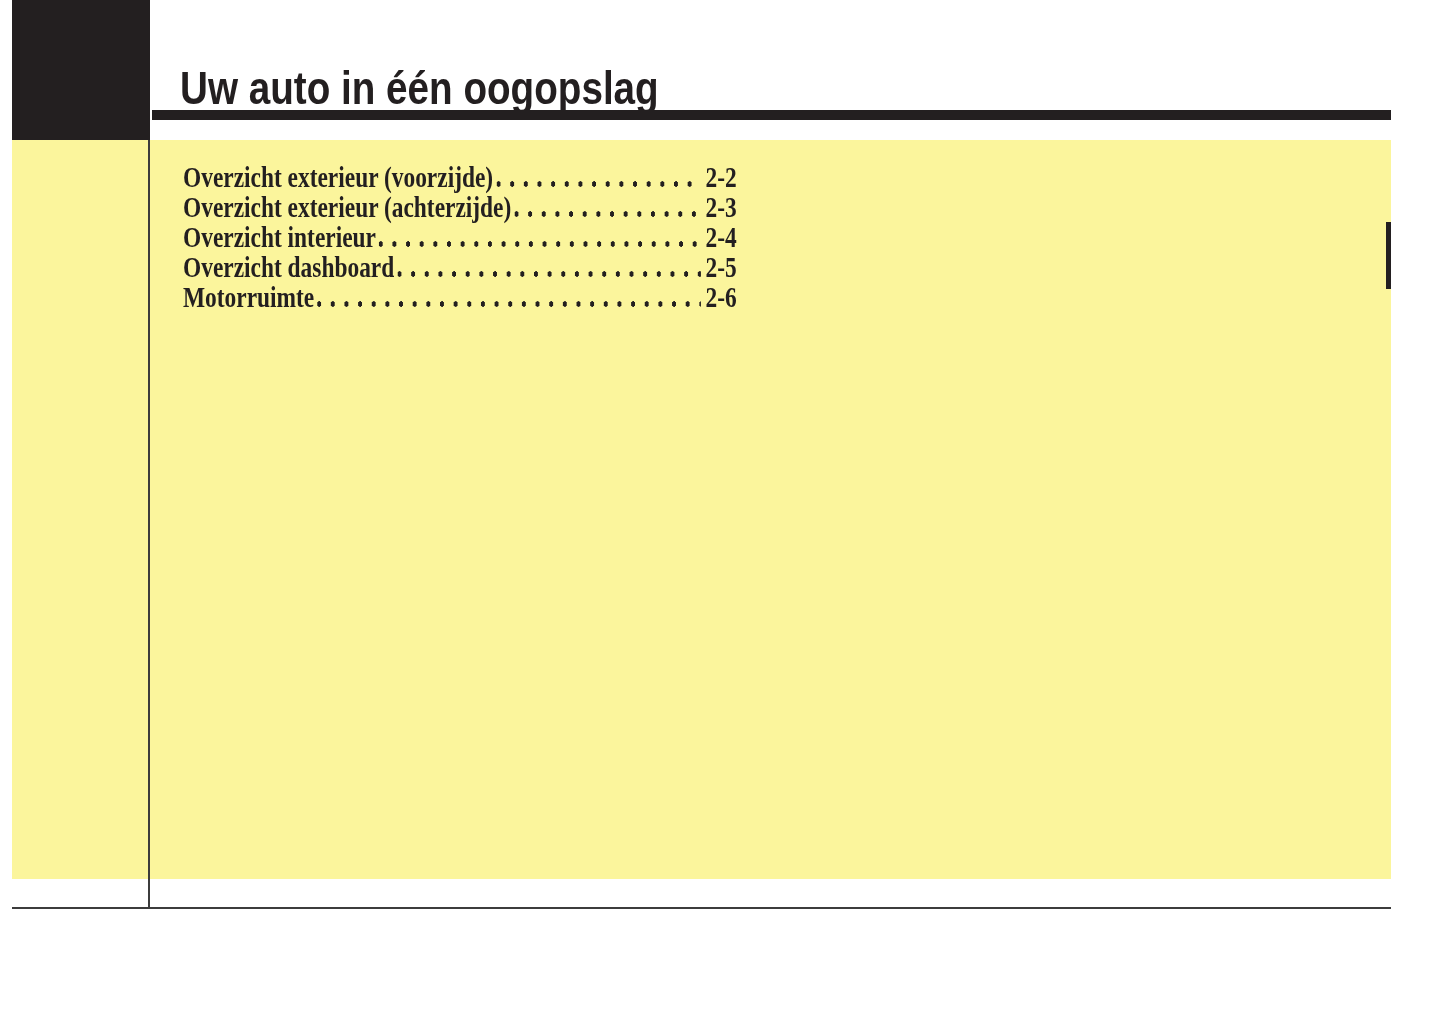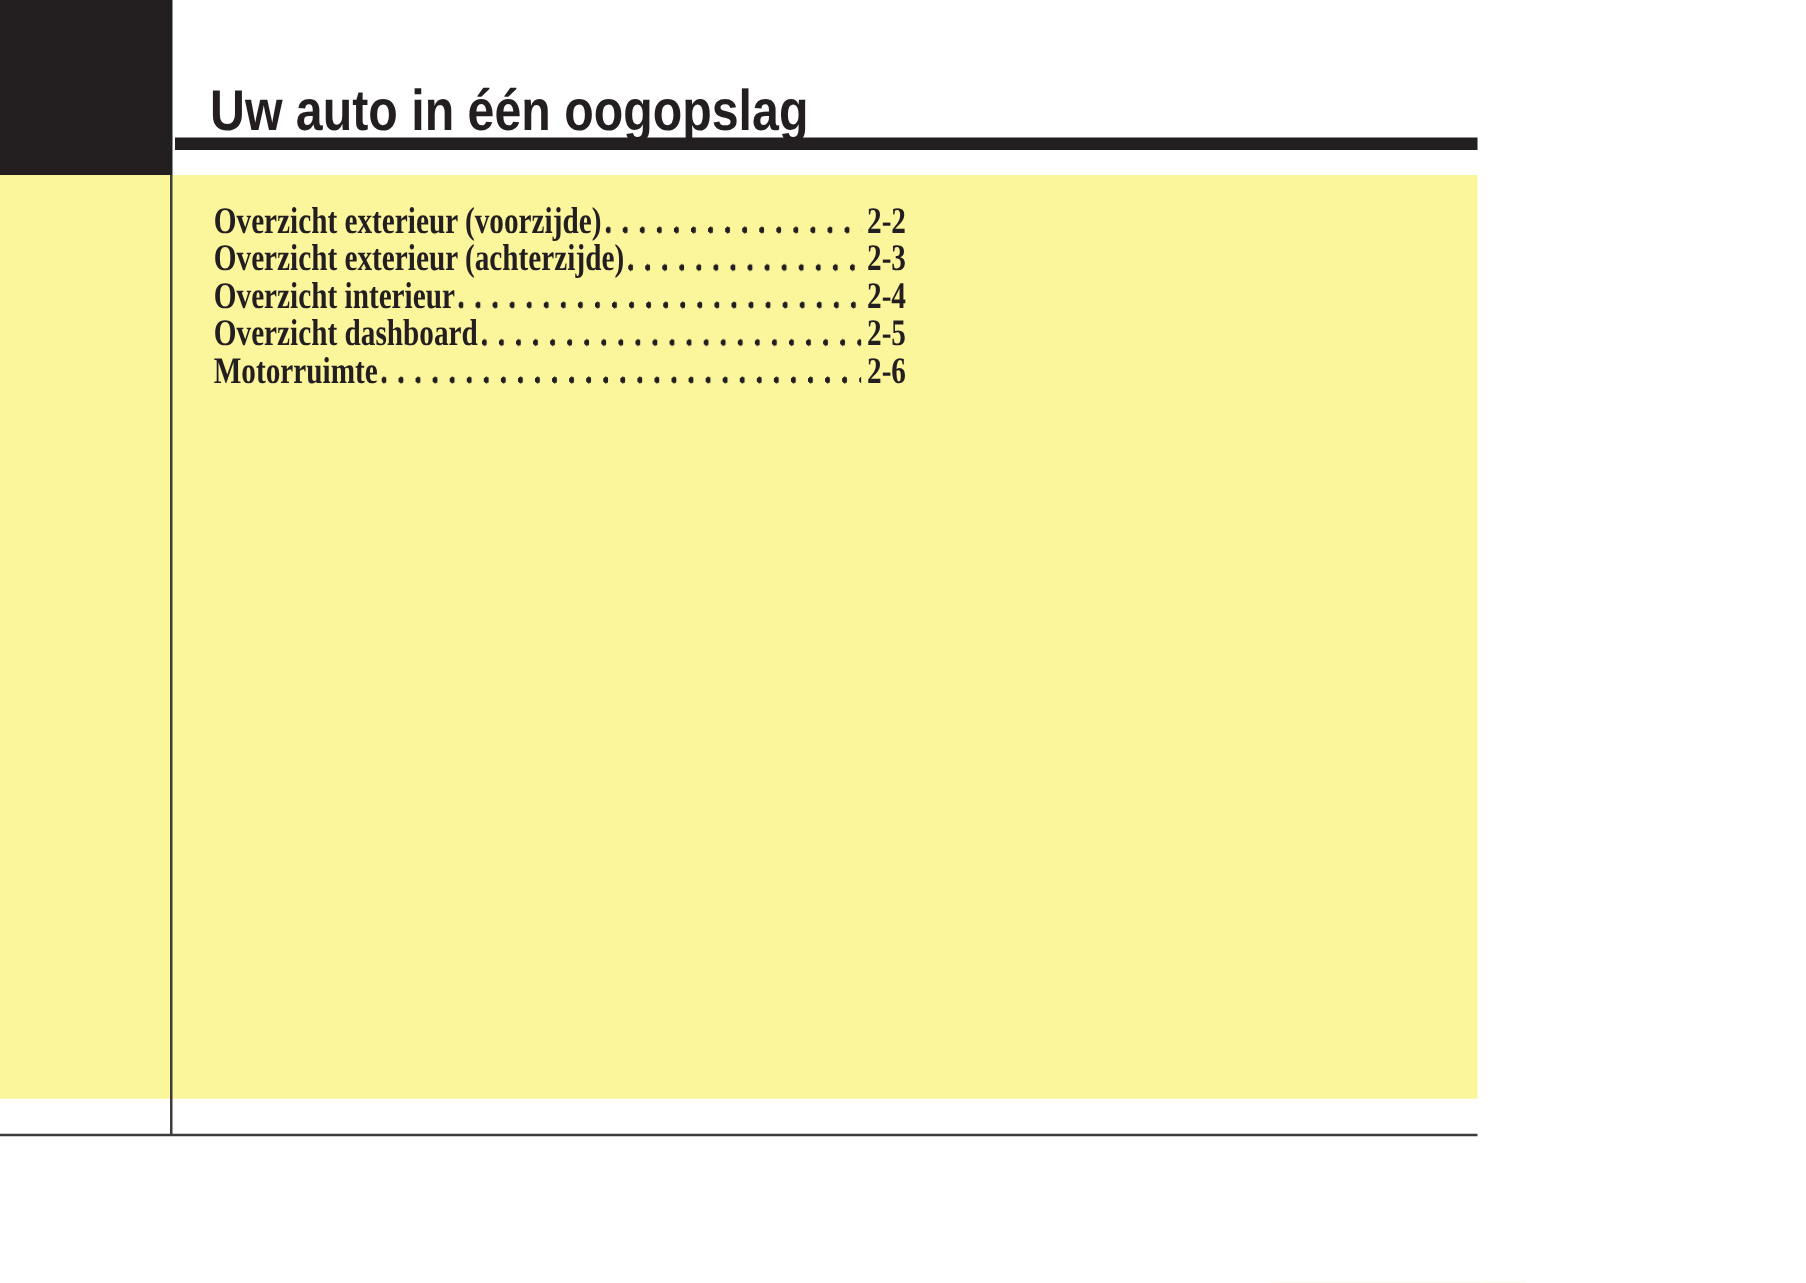--- a/index.html
+++ b/index.html
@@ -1,21 +1,22 @@
 <!DOCTYPE html>
 <html style="--panel-yellow: #FBF59C; --print-black: #231F20; --rule-gray: #3C3C3C; --page-white: #FFFFFF; --tab-text: #FFFFFF;"><head>
 <meta charset="utf-8">
 <style>
   html,body{margin:0;padding:0;background:#fff;}
   .page{
     position:relative;
-    width:1182px;height:1026px;
+    width:1379px;height:1026px;
     background:var(--page-white,#ffffff);
     overflow:hidden;
     font-family:"Liberation Sans",sans-serif;
+    margin-left:12px;
   }
   .corner-block{
     position:absolute;left:0;top:0;width:138px;height:140px;
     background:var(--print-black,#231F20);
   }
   .page-title{
     position:absolute;left:168px;top:65px;
     font-size:46px;font-weight:700;line-height:1;
     color:var(--print-black,#231F20);
     white-space:nowrap;

